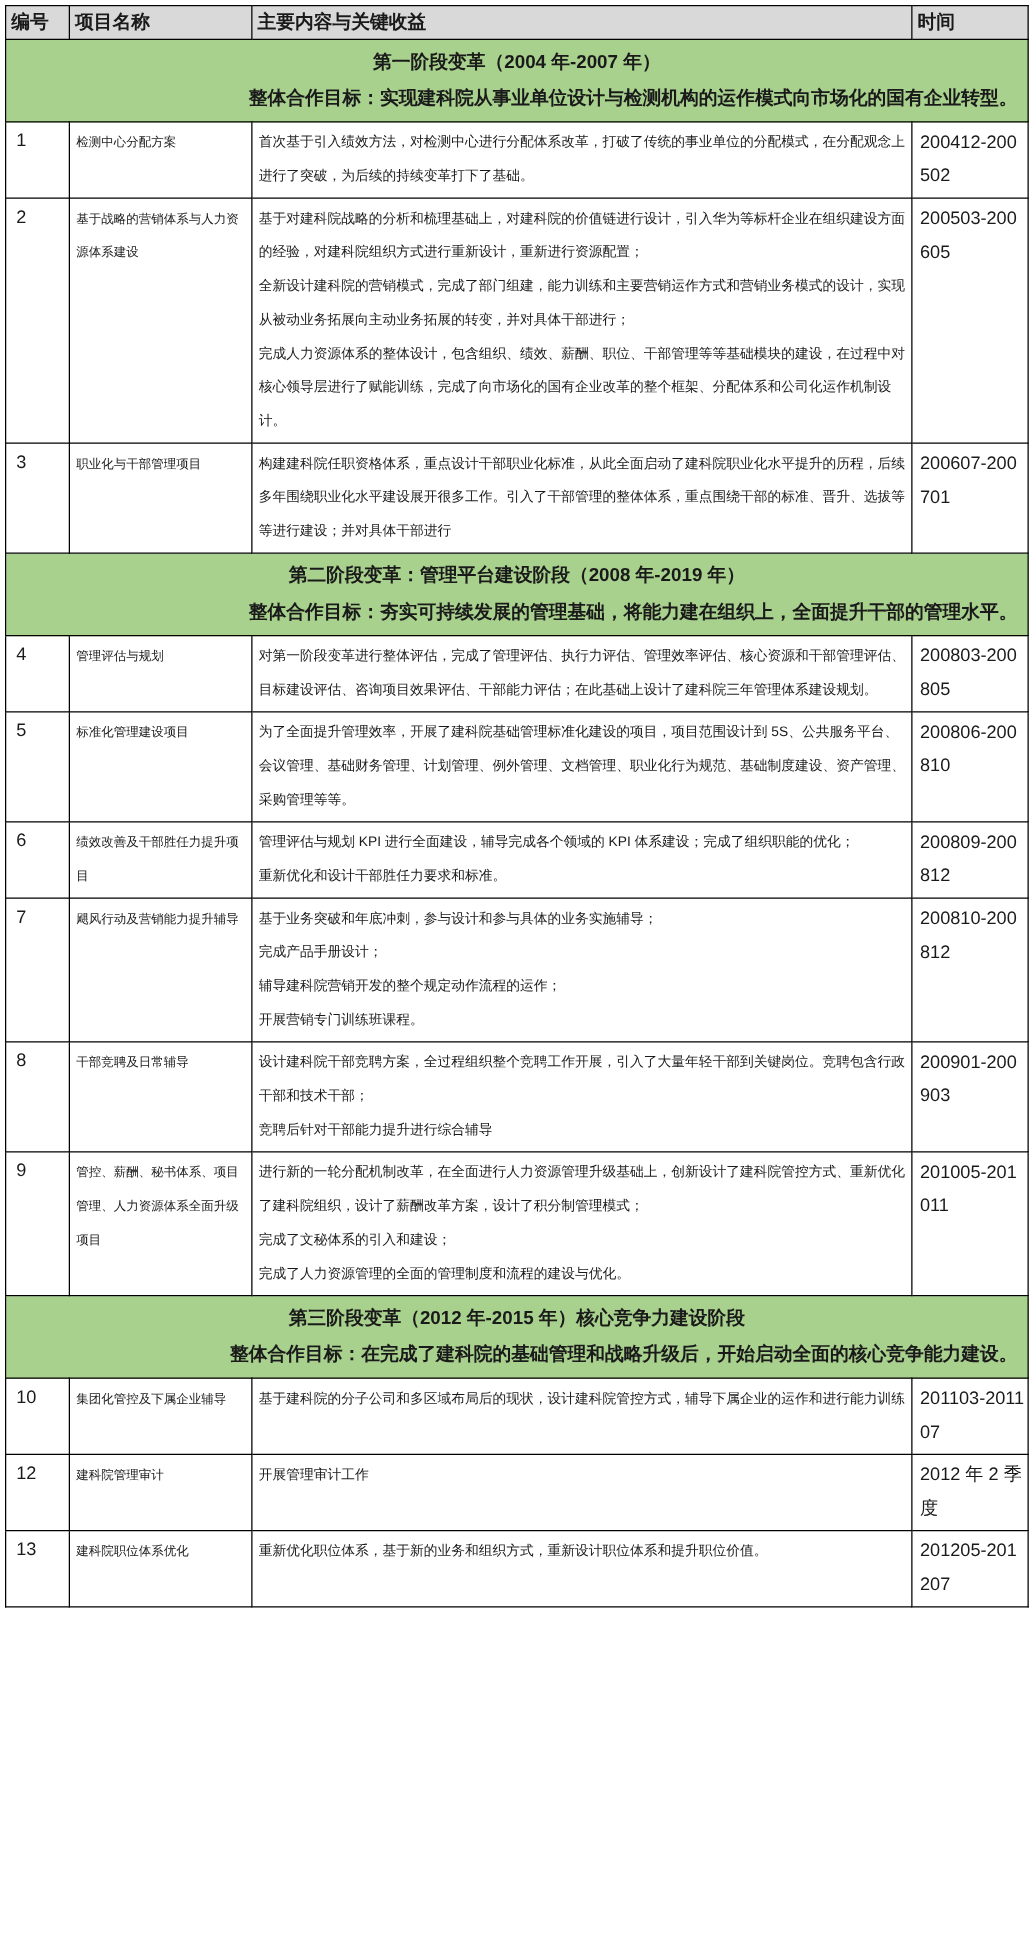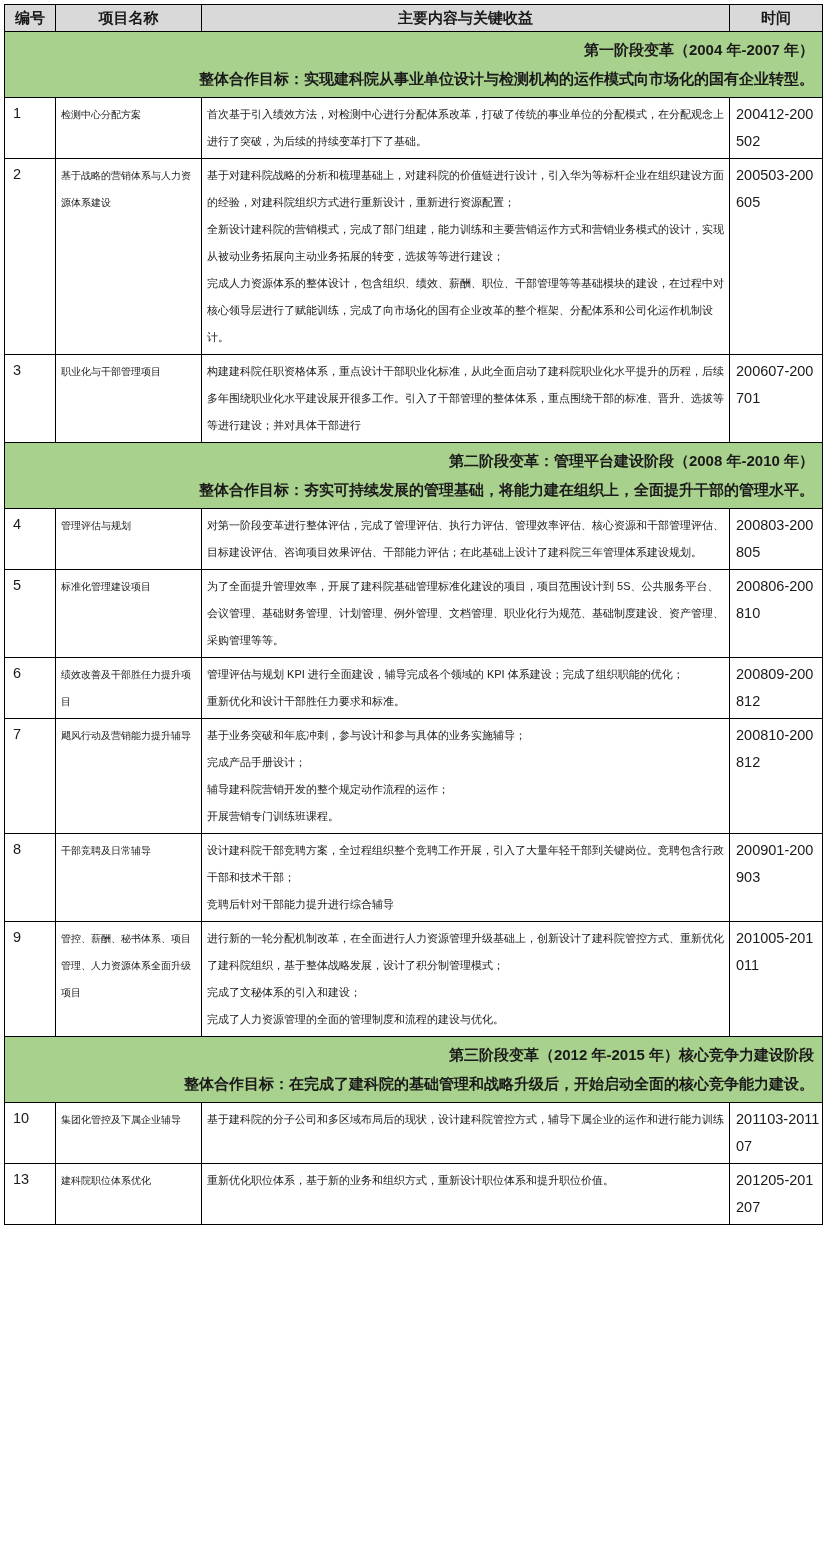--- a/index.html
+++ b/index.html
@@ -26,32 +26,32 @@
 
   th, td {
     border: 1px solid #000000;
     vertical-align: top;
     box-sizing: border-box;
   }
   thead th {
     background: #d9d9d9;
     font-size: 15px;
     font-weight: bold;
-    text-align: center;
+    text-align: left;
     padding: 3px 4px;
     line-height: 20px;
   }
   td.section {
     background: #a9d18e;
     font-weight: bold;
     font-size: 15px;
     padding: 4px 8px 6px 8px;
     line-height: 23px;
   }
-  .sec-title { text-align: right; padding: 2px 0 3px 0; }
+  .sec-title { text-align: center; padding: 2px 0 3px 0; }
   .sec-goal  { text-align: right;   padding: 3px 0 1px 0; }
 
   td.col-id {
     font-size: 14.5px;
     padding: 3px 4px 3px 8px;
     line-height: 25px;
   }
   td.col-name {
     font-size: 10px;
     padding: 3px 4px 3px 5px;
@@ -103,36 +103,36 @@
           <td class="col-main">
             <div class="para">首次基于引入绩效方法，对检测中心进行分配体系改革，打破了传统的事业单位的分配模式，在分配观念上进行了突破，为后续的持续变革打下了基础。</div>
           </td>
           <td class="col-time">200412-200502</td>
         </tr>
         <tr>
           <td class="col-id">2</td>
           <td class="col-name">基于战略的营销体系与人力资源体系建设</td>
           <td class="col-main">
             <div class="para">基于对建科院战略的分析和梳理基础上，对建科院的价值链进行设计，引入华为等标杆企业在组织建设方面的经验，对建科院组织方式进行重新设计，重新进行资源配置；</div>
-            <div class="para">全新设计建科院的营销模式，完成了部门组建，能力训练和主要营销运作方式和营销业务模式的设计，实现从被动业务拓展向主动业务拓展的转变，选拔等等进行建设；</div>
+            <div class="para">全新设计建科院的营销模式，完成了部门组建，能力训练和主要营销运作方式和营销业务模式的设计，实现从被动业务拓展向主动业务拓展的转变，并对具体干部进行；</div>
             <div class="para">完成人力资源体系的整体设计，包含组织、绩效、薪酬、职位、干部管理等等基础模块的建设，在过程中对核心领导层进行了赋能训练，完成了向市场化的国有企业改革的整个框架、分配体系和公司化运作机制设计。</div>
           </td>
           <td class="col-time">200503-200605</td>
         </tr>
         <tr>
           <td class="col-id">3</td>
           <td class="col-name">职业化与干部管理项目</td>
           <td class="col-main">
             <div class="para">构建建科院任职资格体系，重点设计干部职业化标准，从此全面启动了建科院职业化水平提升的历程，后续多年围绕职业化水平建设展开很多工作。引入了干部管理的整体体系，重点围绕干部的标准、晋升、选拔等等进行建设；并对具体干部进行</div>
           </td>
           <td class="col-time">200607-200701</td>
         </tr>
         <tr>
           <td class="section" colspan="4">
-            <div class="sec-title">第二阶段变革：管理平台建设阶段（2008 年-2010 年）</div>
+            <div class="sec-title">第二阶段变革：管理平台建设阶段（2008 年-2019 年）</div>
             <div class="sec-goal">整体合作目标：夯实可持续发展的管理基础，将能力建在组织上，全面提升干部的管理水平。</div>
           </td>
         </tr>
         <tr>
           <td class="col-id">4</td>
           <td class="col-name">管理评估与规划</td>
           <td class="col-main">
             <div class="para">对第一阶段变革进行整体评估，完成了管理评估、执行力评估、管理效率评估、核心资源和干部管理评估、目标建设评估、咨询项目效果评估、干部能力评估；在此基础上设计了建科院三年管理体系建设规划。</div>
           </td>
           <td class="col-time">200803-200805</td>
@@ -171,41 +171,49 @@
           <td class="col-main">
             <div class="para">设计建科院干部竞聘方案，全过程组织整个竞聘工作开展，引入了大量年轻干部到关键岗位。竞聘包含行政干部和技术干部；</div>
             <div class="para">竞聘后针对干部能力提升进行综合辅导</div>
           </td>
           <td class="col-time">200901-200903</td>
         </tr>
         <tr>
           <td class="col-id">9</td>
           <td class="col-name">管控、薪酬、秘书体系、项目管理、人力资源体系全面升级项目</td>
           <td class="col-main">
-            <div class="para">进行新的一轮分配机制改革，在全面进行人力资源管理升级基础上，创新设计了建科院管控方式、重新优化了建科院组织，基于整体战略发展，设计了积分制管理模式；</div>
+            <div class="para">进行新的一轮分配机制改革，在全面进行人力资源管理升级基础上，创新设计了建科院管控方式、重新优化了建科院组织，设计了薪酬改革方案，设计了积分制管理模式；</div>
             <div class="para">完成了文秘体系的引入和建设；</div>
             <div class="para">完成了人力资源管理的全面的管理制度和流程的建设与优化。</div>
           </td>
           <td class="col-time">201005-201011</td>
         </tr>
         <tr>
           <td class="section" colspan="4">
             <div class="sec-title">第三阶段变革（2012 年-2015 年）核心竞争力建设阶段</div>
             <div class="sec-goal">整体合作目标：在完成了建科院的基础管理和战略升级后，开始启动全面的核心竞争能力建设。</div>
           </td>
         </tr>
         <tr>
           <td class="col-id">10</td>
           <td class="col-name">集团化管控及下属企业辅导</td>
           <td class="col-main">
             <div class="para">基于建科院的分子公司和多区域布局后的现状，设计建科院管控方式，辅导下属企业的运作和进行能力训练</div>
           </td>
           <td class="col-time">201103-201107</td>
         </tr>
         <tr>
+          <td class="col-id">12</td>
+          <td class="col-name">建科院管理审计</td>
+          <td class="col-main">
+            <div class="para">开展管理审计工作</div>
+          </td>
+          <td class="col-time">2012 年 2 季度</td>
+        </tr>
+        <tr>
           <td class="col-id">13</td>
           <td class="col-name">建科院职位体系优化</td>
           <td class="col-main">
             <div class="para">重新优化职位体系，基于新的业务和组织方式，重新设计职位体系和提升职位价值。</div>
           </td>
           <td class="col-time">201205-201207</td>
         </tr>
       </tbody>
   </table>
 </div>

